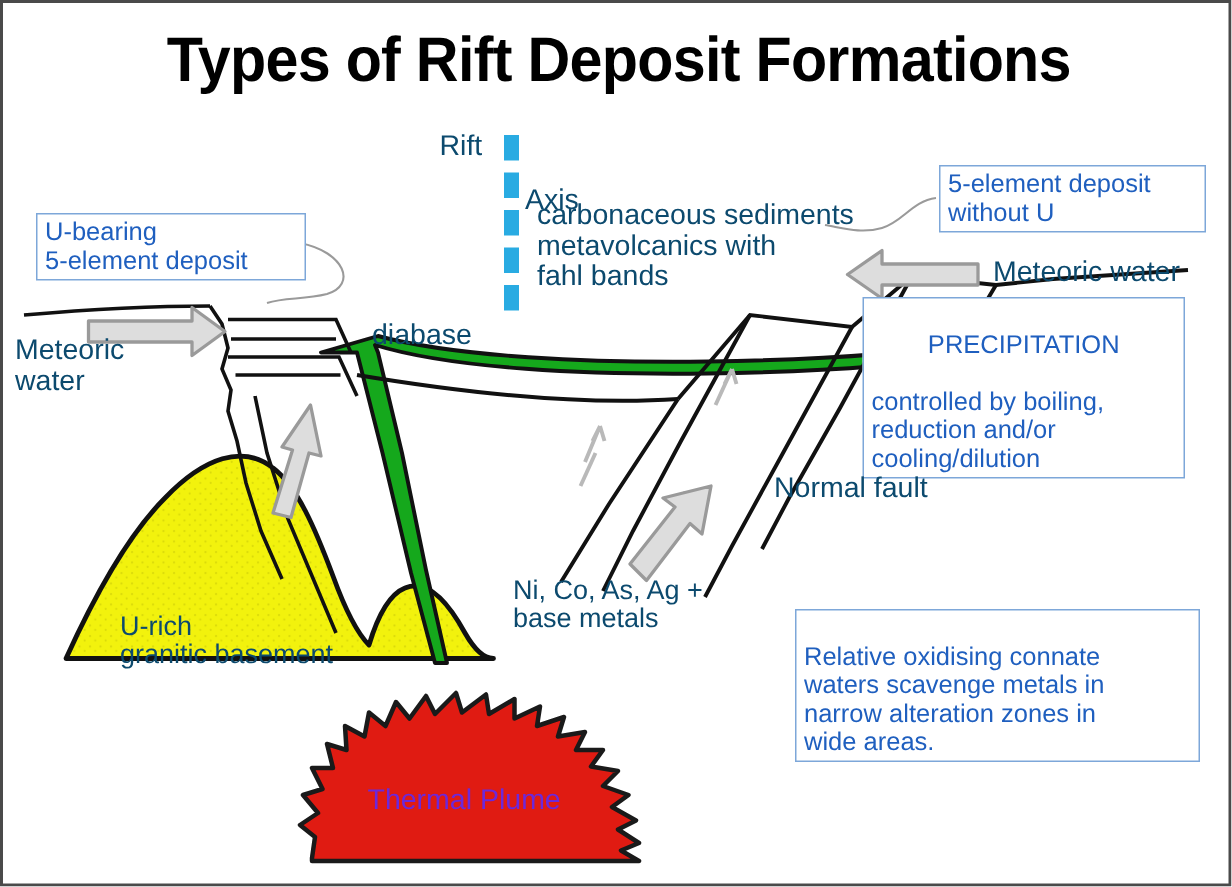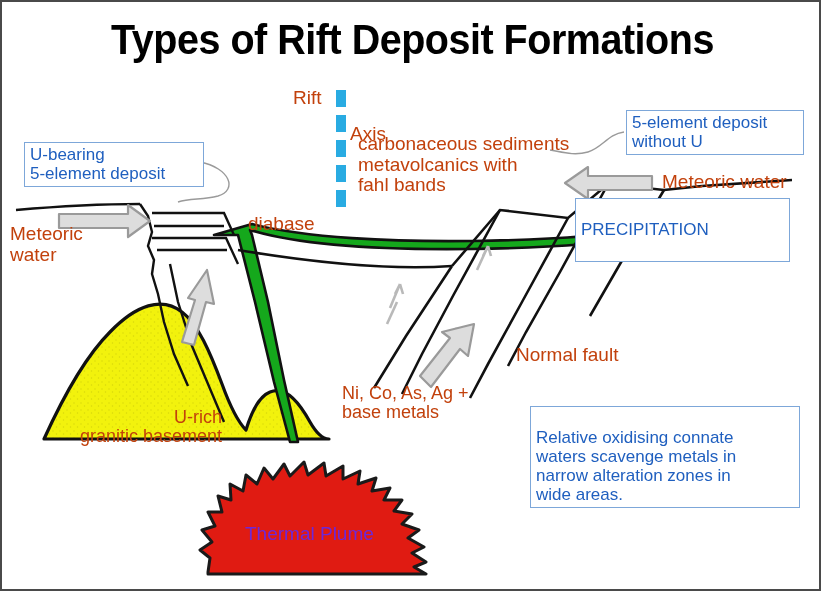--- a/index.html
+++ b/index.html
@@ -44,24 +44,25 @@
     color: #1F5FBF;
     font-family: "Liberation Sans", sans-serif;
     font-size: 17px;
     line-height: 1.12;
     box-sizing: border-box;
     padding: 2px 5px 3px 5px;
     white-space: pre-line;
   }
   .callout .head {
     display: block;
+    text-align: center;
   }
   .plain-label {
     position: absolute;
-    color: #c2410c;
+    color: #0c4a6e;
     font-family: "Liberation Sans", sans-serif;
     font-size: 19px;
     line-height: 1.08;
     white-space: pre-line;
   }
   .plain-label.sm { font-size: 18px; }
   #label-rift, #label-axis { font-size: 19px; }
   .plume-label {
     position: absolute;
     color: #6d28d9;
@@ -171,20 +172,23 @@
   </svg>
 
   <div class="callout" id="cal-u-bearing" style="left:22px; top:120px; width:180px;margin-top:20px;">U-bearing
 5-element deposit</div>
 
   <div class="callout" id="cal-without-u" style="left:624px; top:108px; width:178px;">5-element deposit
 without U</div>
 
   <div class="callout" id="cal-precip" style="left:573px; top:196px; width:215px;">
     <span class="head">PRECIPITATION</span>
+    <span>controlled by boiling,
+reduction and/or
+cooling/dilution</span>
   </div>
 
   <div class="callout" id="cal-mobil" style="left:528px; top:404px; width:270px;">
     <span>Relative oxidising connate
 waters scavenge metals in
 narrow alteration zones in
  wide areas.</span>
   </div>
 
   <div class="plain-label" id="label-rift" style="left:291px; top:86px;">Rift</div>
@@ -195,23 +199,23 @@
 metavolcanics with
 fahl bands</div>
 
   <div class="plain-label" style="left:8px; top:222px;">Meteoric
 water</div>
 
   <div class="plain-label" style="left:660px; top:170px;">Meteoric water</div>
 
   <div class="plain-label" style="left:246px; top:212px;">diabase</div>
 
-  <div class="plain-label" style="left:500px; top:343px;padding-left:14px;">Normal fault</div>
+  <div class="plain-label" style="left:500px; top:314px;padding-left:14px;">Normal fault</div>
 
   <div class="plain-label sm" style="left:340px; top:382px;">Ni, Co, As, Ag +
 base metals</div>
 
-  <div class="plain-label sm" style="left:78px; top:406px; text-align:right;">U-rich
+  <div class="plain-label sm" style="left:78px; top:406px; text-align:left;">U-rich
 granitic basement</div>
 
   <div class="plume-label" style="left:243px; top:521px;">Thermal Plume</div>
 
 </div>
 
 </body></html>

